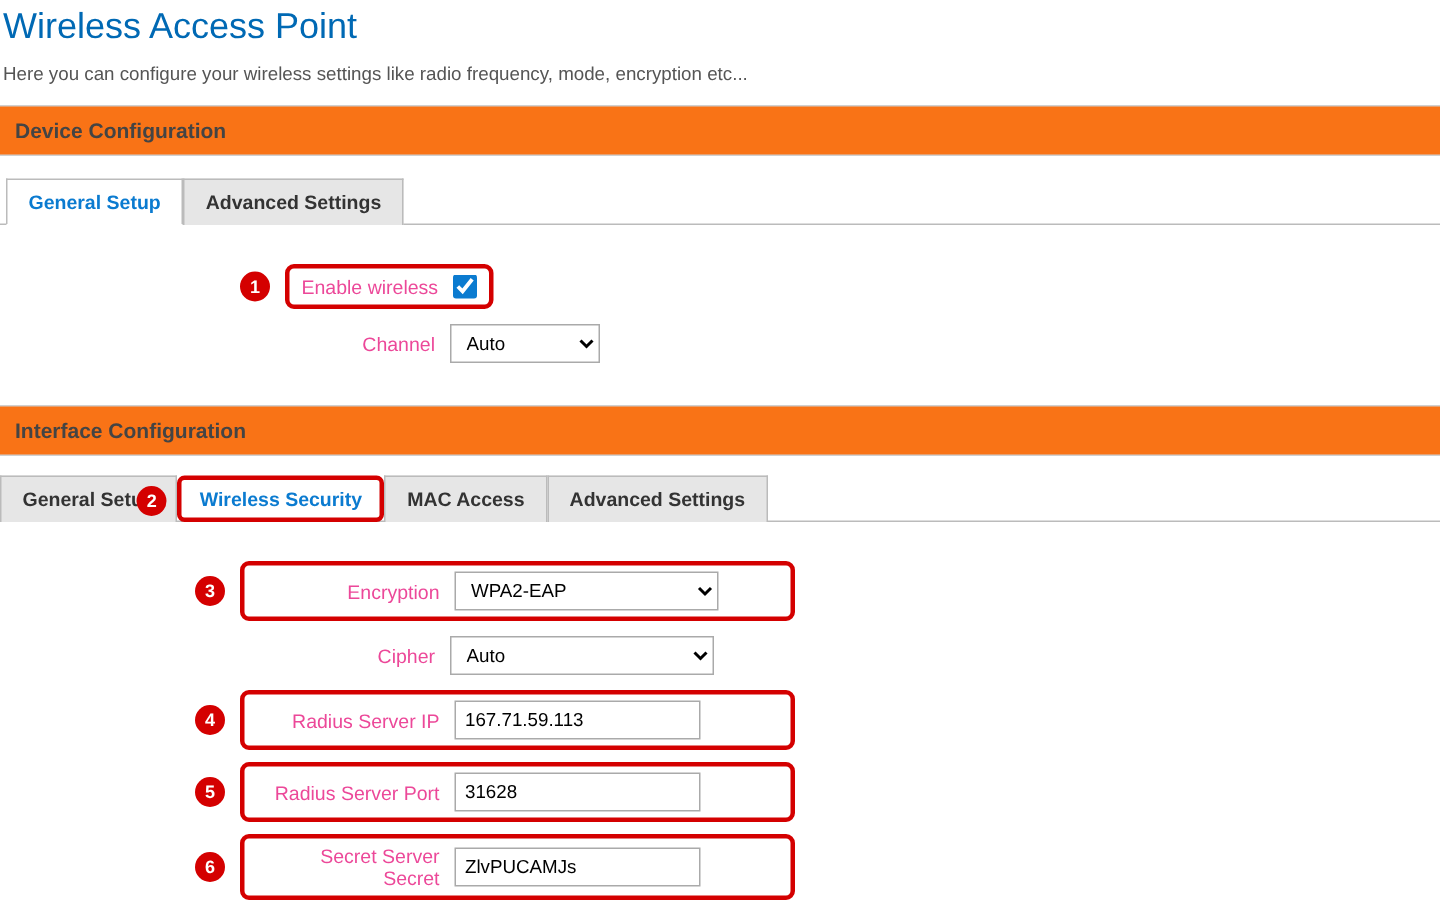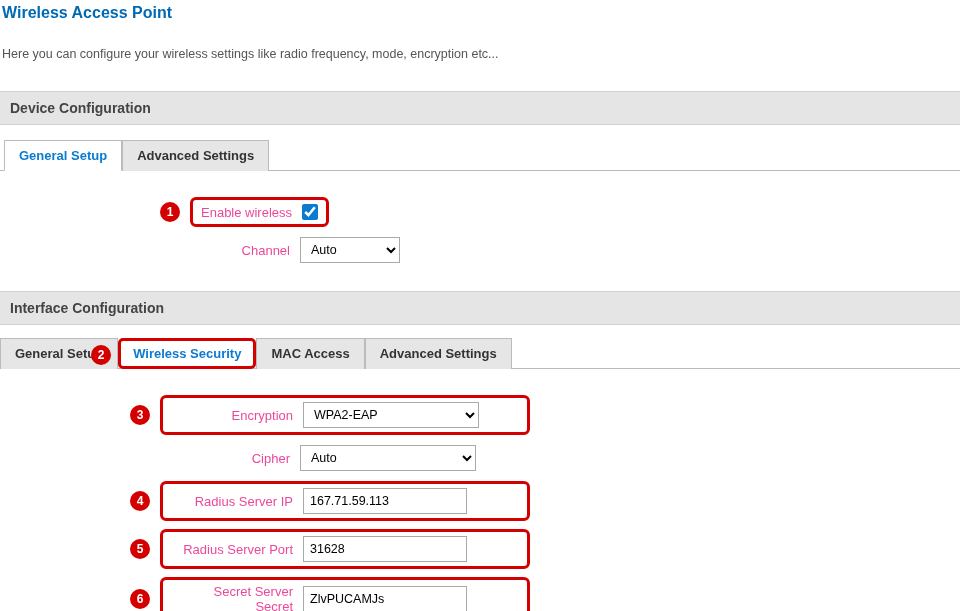--- a/index.html
+++ b/index.html
@@ -5,32 +5,31 @@
   * { box-sizing: border-box; margin: 0; padding: 0; }
   body {
     font-family: Arial, Helvetica, sans-serif;
     font-size: 13px;
     color: #333;
     background: #fff;
     width: 960px;
   }
   .page-title {
     color: #0069b4;
-    font-size: 16px;
-    font-weight: bold;
+    font-size: 24px;
+    font-weight: normal;
     padding: 4px 0 8px 2px;
   }
   .page-desc {
     color: #555;
     font-size: 12.5px;
-    padding: 2px 2px 30px 2px;
-    margin-top: 15px;
+    padding: 2px 2px 14px 2px;
   }
   .section-header {
-    background: #e5e5e5;
+    background: #f97316;
     color: #444;
     font-weight: bold;
     font-size: 14px;
     padding: 8px 10px;
     border-top: 1px solid #d0d0d0;
     border-bottom: 1px solid #d0d0d0;
   }
   .tabs {
     display: flex;
     border-bottom: 1px solid #bbb;

